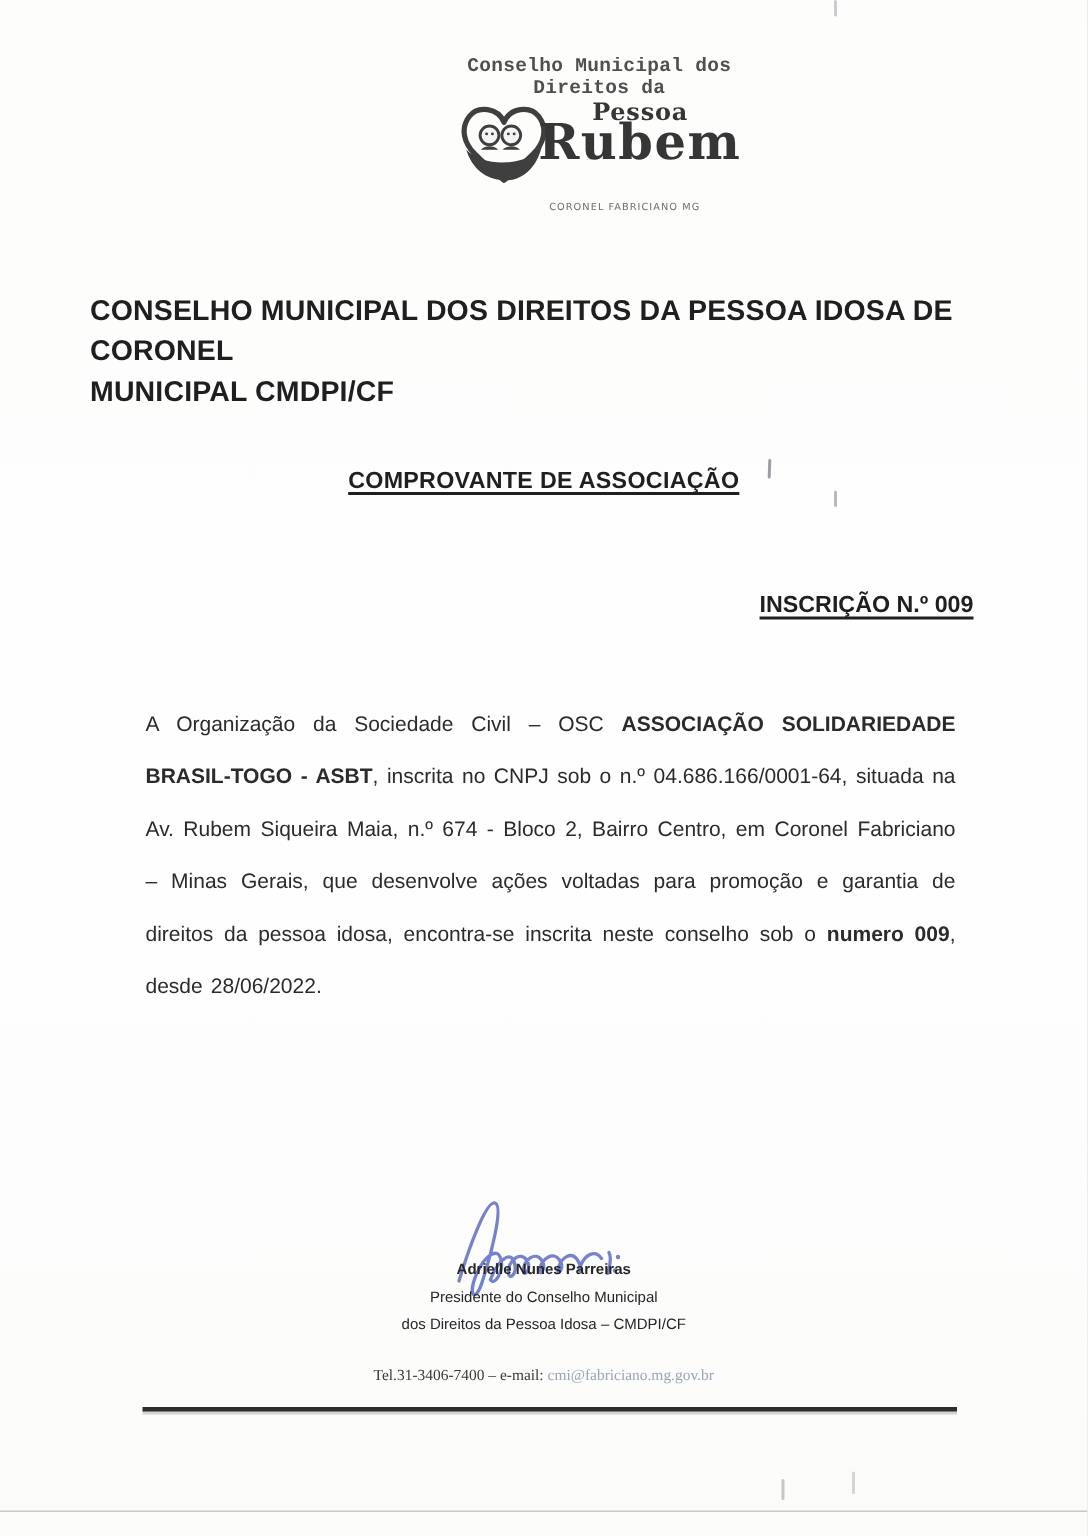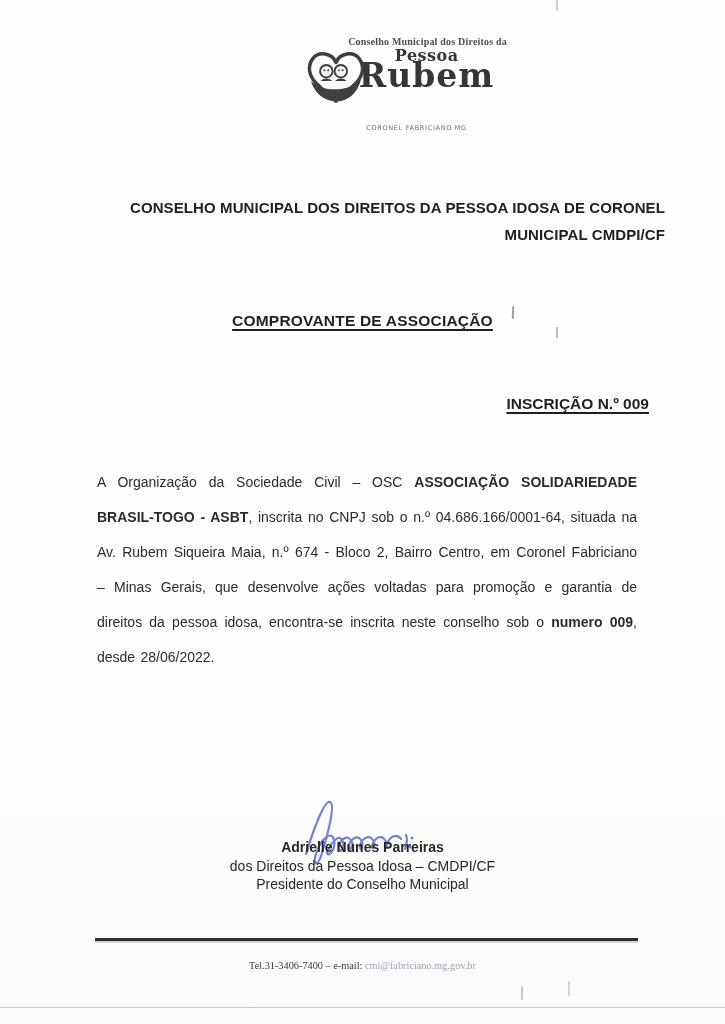--- a/index.html
+++ b/index.html
@@ -8,53 +8,53 @@
     width:725px;height:1024px;
     margin:0 auto;
     background:#fefefdff;
     background:linear-gradient(180deg,#fdfdfc 0%,#fefefe 60%,#fbfbfa 100%);
     font-family:"Liberation Sans",sans-serif;
     color:#2b2b2b;
     overflow:hidden;
   }
   
   .logo{position:absolute;left:292px;top:36px;width:215px;text-align:center;}
-  .logo-top{font-size:10px;color:#4f4f4f;letter-spacing:.2px;font-weight:600;
-    font-family:Liberation Serif, serif;text-align:right;}
+  .logo-top{font-size:13px;color:#4f4f4f;letter-spacing:.2px;font-weight:600;
+    font-family:Liberation Mono, monospace;}
   .logo-row{display:flex;justify-content:center;margin-top:2px;}
   .wordmark{margin-left:-8px;font-family:"DejaVu Serif",serif;color:#363636;}
   .wm1{font-size:16px;font-weight:700;text-align:left;margin-left:36px;letter-spacing:.5px;line-height:14px;}
   .wm2{font-size:33px;font-weight:700;line-height:26px;letter-spacing:1px;}
-  .logo-sub{font-size:6.5px;color:#6e6e6e;letter-spacing:.7px;margin-top:13px;padding-left:34px;
+  .logo-sub{font-size:6.5px;color:#6e6e6e;letter-spacing:.7px;margin-top:3px;padding-left:34px;
     font-family:"DejaVu Sans",sans-serif;}
   
-  .title{position:absolute;top:194px;left:60px;right:60px;text-align:right;
-    font-size:15px;font-weight:700;line-height:27px;color:#1f1f1f;letter-spacing:.1px;}
+  .title{position:absolute;top:194px;left:60px;right:60px;text-align:left;
+    font-size:19px;font-weight:700;line-height:27px;color:#1f1f1f;letter-spacing:.1px;}
   .doc-heading{position:absolute;top:312px;left:0;right:0;text-align:center;
     font-size:15.5px;font-weight:700;color:#1f1f1f;
     text-decoration:underline;text-underline-offset:3px;text-decoration-thickness:1.5px;letter-spacing:.2px;}
   .insc-heading{position:absolute;top:395px;right:76px;
     font-size:15.5px;font-weight:700;color:#1f1f1f;
     text-decoration:underline;text-underline-offset:3px;text-decoration-thickness:1.5px;}
   
   .body-par{position:absolute;top:465px;left:97px;width:540px;margin:0;
     font-size:14px;line-height:35px;text-align:justify;word-spacing:1.5px;color:#2b2b2b;}
   .b{font-weight:700;}
   .date-line{position:absolute;top:644px;right:93px;font-size:14px;color:#2b2b2b;}
   
   .sig-script{position:absolute;left:296px;top:790px;pointer-events:none;}
   .sig-block{position:absolute;top:838px;left:0;right:0;text-align:center;
-    font-size:14px;line-height:18.5px;color:#262626;}
+    font-size:10px;line-height:18.5px;color:#262626;}
   .sig-name{font-weight:700;}
   
   .footer-rule{position:absolute;top:938px;left:95px;width:543px;height:3px;
     background:#2d2d2d;box-shadow:0 2px 0 rgba(90,90,90,.25);}
   .footer-l1{position:absolute;top:946px;left:40px;right:40px;text-align:center;
     font-family:"Liberation Serif",serif;font-size:10.3px;color:#3a3a3a;}
-  .footer-l2{position:absolute;top:960px;left:40px;right:40px;text-align:center;
+  .footer-l2{position:absolute;top:912px;left:40px;right:40px;text-align:center;
     font-family:"Liberation Serif",serif;font-size:10.3px;color:#3a3a3a;}
   .email{color:#9aa5b5;}
   
   .tick{position:absolute;width:1.5px;background:rgba(60,60,75,.5);border-radius:1px;}
   .t1{left:512px;top:306px;height:13px;transform:rotate(2deg);}
   .t2{left:556px;top:327px;height:11px;opacity:.7;}
   .t3{left:521px;top:986px;height:14px;opacity:.55;}
   .t4{left:568px;top:981px;height:15px;opacity:.4;}
   .t5{left:556px;top:0;height:11px;opacity:.5;}
   .edge-bottom{position:absolute;left:0;top:1007px;width:100%;height:1px;
@@ -116,22 +116,22 @@
         <path d="M110,45 C112,49 110,56 109,59"></path>
       </g>
       <g fill="#6371c4" opacity="0.88">
         <circle cx="116" cy="48" r="1.5"></circle>
         <circle cx="114" cy="57" r="1.5"></circle>
       </g>
     </svg>
   </span>
   <div class="sig-block">
     <div class="sig-name">Adrielle Nunes Parreiras</div>
+    <div>Presidente do Conselho Municipal</div>
     <div>dos Direitos da Pessoa Idosa – CMDPI/CF</div>
-    <div>Presidente do Conselho Municipal</div>
   </div>
 
   <div class="footer-rule"></div>
   <div class="footer-l2">
     <span>Tel.31-3406-7400 – e-mail: </span><span class="email">cmi@fabriciano.mg.gov.br</span>
   </div>
 
 </div>
 
 </body></html>

